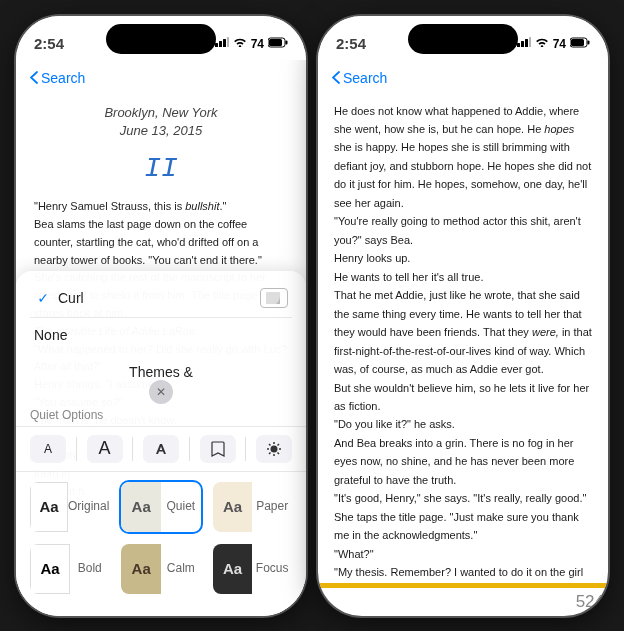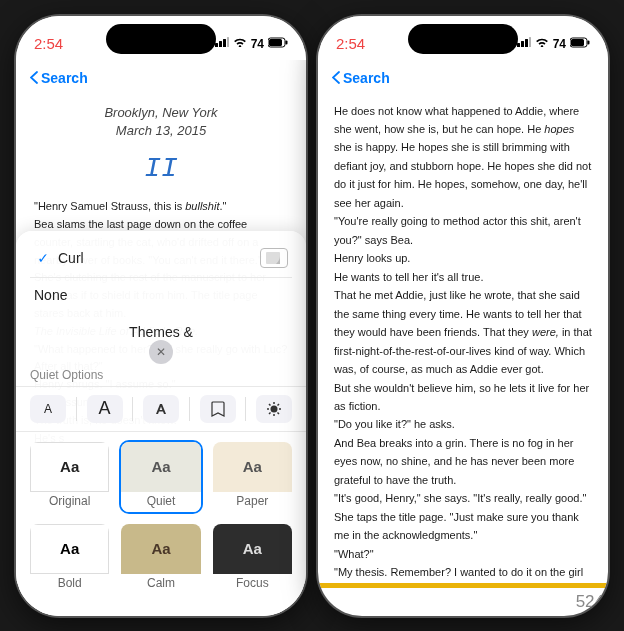--- a/index.html
+++ b/index.html
@@ -37,22 +37,22 @@
       background: #fff;
       display: flex;
       align-items: center;
       justify-content: space-between;
       padding: 12px 18px 0;
       position: relative;
       z-index: 10;
     }
     .status-bar .time {
       font-size: 15px;
-      font-weight: 400;
-      color: #ef4444;
+      font-weight: 700;
+      color: #404040;
     }
     .status-icons {
       display: flex;
       gap: 4px;
     }
     .status-icons svg {
       fill: #000;
     }
 
     
@@ -75,21 +75,20 @@
       align-items: center;
       padding: 0 14px;
       background: #fff;
     }
     .nav-back {
       display: flex;
       align-items: center;
       gap: 3px;
       color: #007AFF;
       font-size: 14px;
-      font-weight: bold;
     }
     .nav-back svg {
       fill: #007AFF;
     }
 
     
     .book-content {
       flex: 1;
       padding: 8px 18px 6px;
       font-size: 11.5px;
@@ -229,21 +228,21 @@
       grid-template-columns: repeat(3, 1fr);
       gap: 8px;
       padding: 8px 12px 0;
     }
     .theme-item {
       border-radius: 10px;
       overflow: hidden;
       border: 2px solid transparent;
       cursor: pointer;
       display: flex;
-      flex-direction: column;
+      flex-direction: row;
       align-items: center;
     }
     .theme-item.selected {
       border-color: #007AFF;
     }
     .theme-preview {
       width: 100%;
       height: 50px;
       display: flex;
       align-items: center;
@@ -309,21 +308,21 @@
           <svg width="8" height="13" viewBox="0 0 8 13">
             <path d="M7 1L1 6.5L7 12" stroke="#007AFF" stroke-width="1.8" fill="none" stroke-linecap="round"></path>
           </svg>
           <span>Search</span>
         </div>
       </div>
 
       <div class="book-content" style="height:220px;">
         <div class="book-header">
           <div class="place-date">Brooklyn, New York</div>
-          <div class="place-date">March 13, 2015</div>
+          <div class="place-date">June 13, 2015</div>
         </div>
         <div class="chapter-num">II</div>
         <div class="book-text">
           <p>"Henry Samuel Strauss, this is <em>bullshit</em>."</p>
           <p>Bea slams the last page down on the coffee counter, startling the cat, who'd drifted off on a nearby tower of books. "You can't end it there." She's clutching the rest of the manuscript to her chest, as if to shield it from him. The title page stares back at him.</p>
           <p><em>The Invisible Life of Addie LaRue.</em></p>
           <p>"What happened to her? Did she really go with Luc? After all that?"</p>
           <p>Henry shrugs. "I assume so."</p>
           <p>"You assume so?"</p>
           <p>The truth is, he doesn't know.</p>

